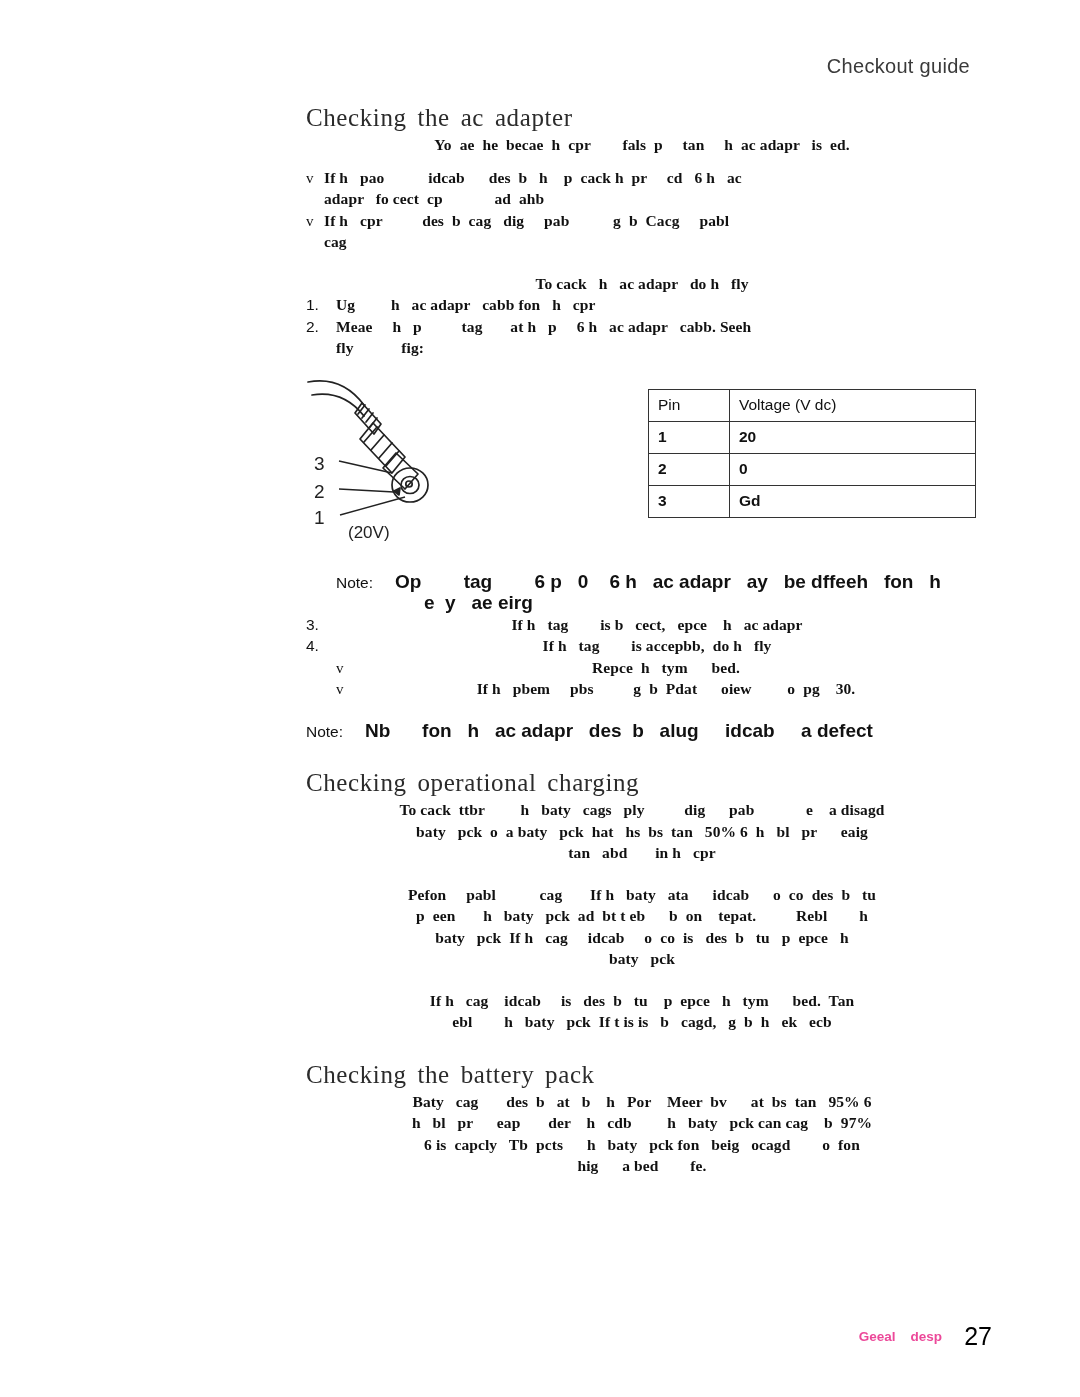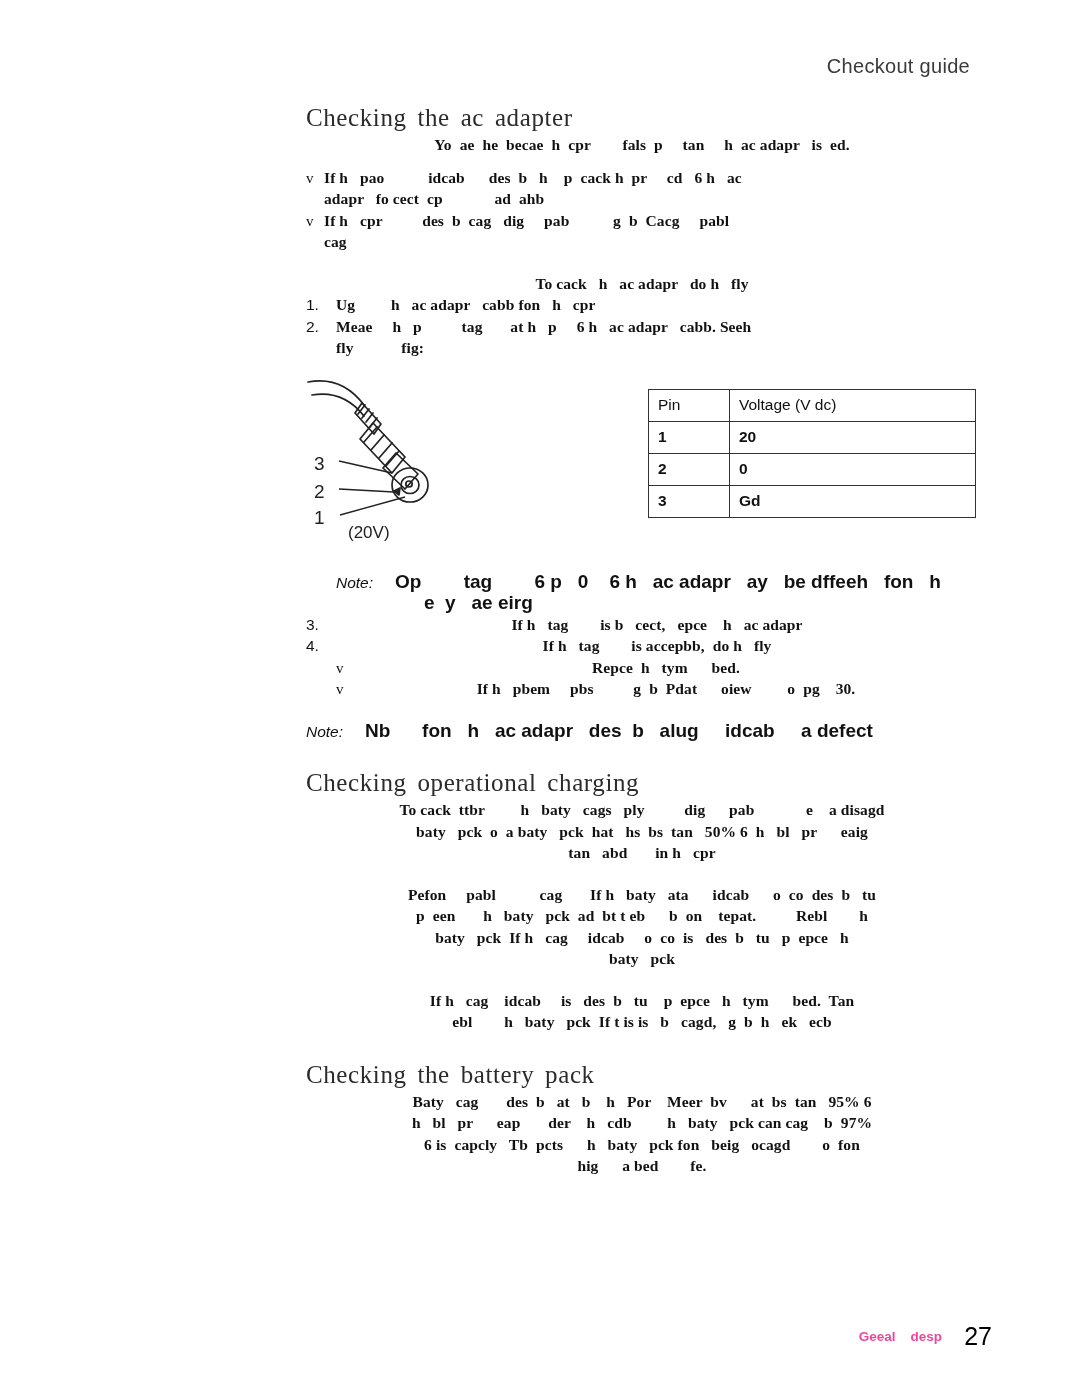--- a/index.html
+++ b/index.html
@@ -92,21 +92,20 @@
 
   
   .note-row { display: flex; align-items: baseline; }
   .note-label {
     flex: 0 0 auto;
     font-family: "Liberation Sans", sans-serif;
     font-weight: 400;
     font-size: 15.5px;
     color: #111111;
     padding-right: 22px;
-    font-style: italic;
   }
   .note-body {
     font-family: Liberation Sans, sans-serif;
     font-weight: bold;
     font-size: 19px;
     line-height: 21.5px;
     color: #111111;
     white-space: pre;
   }
   .note-cont { padding-left: 88px; }

